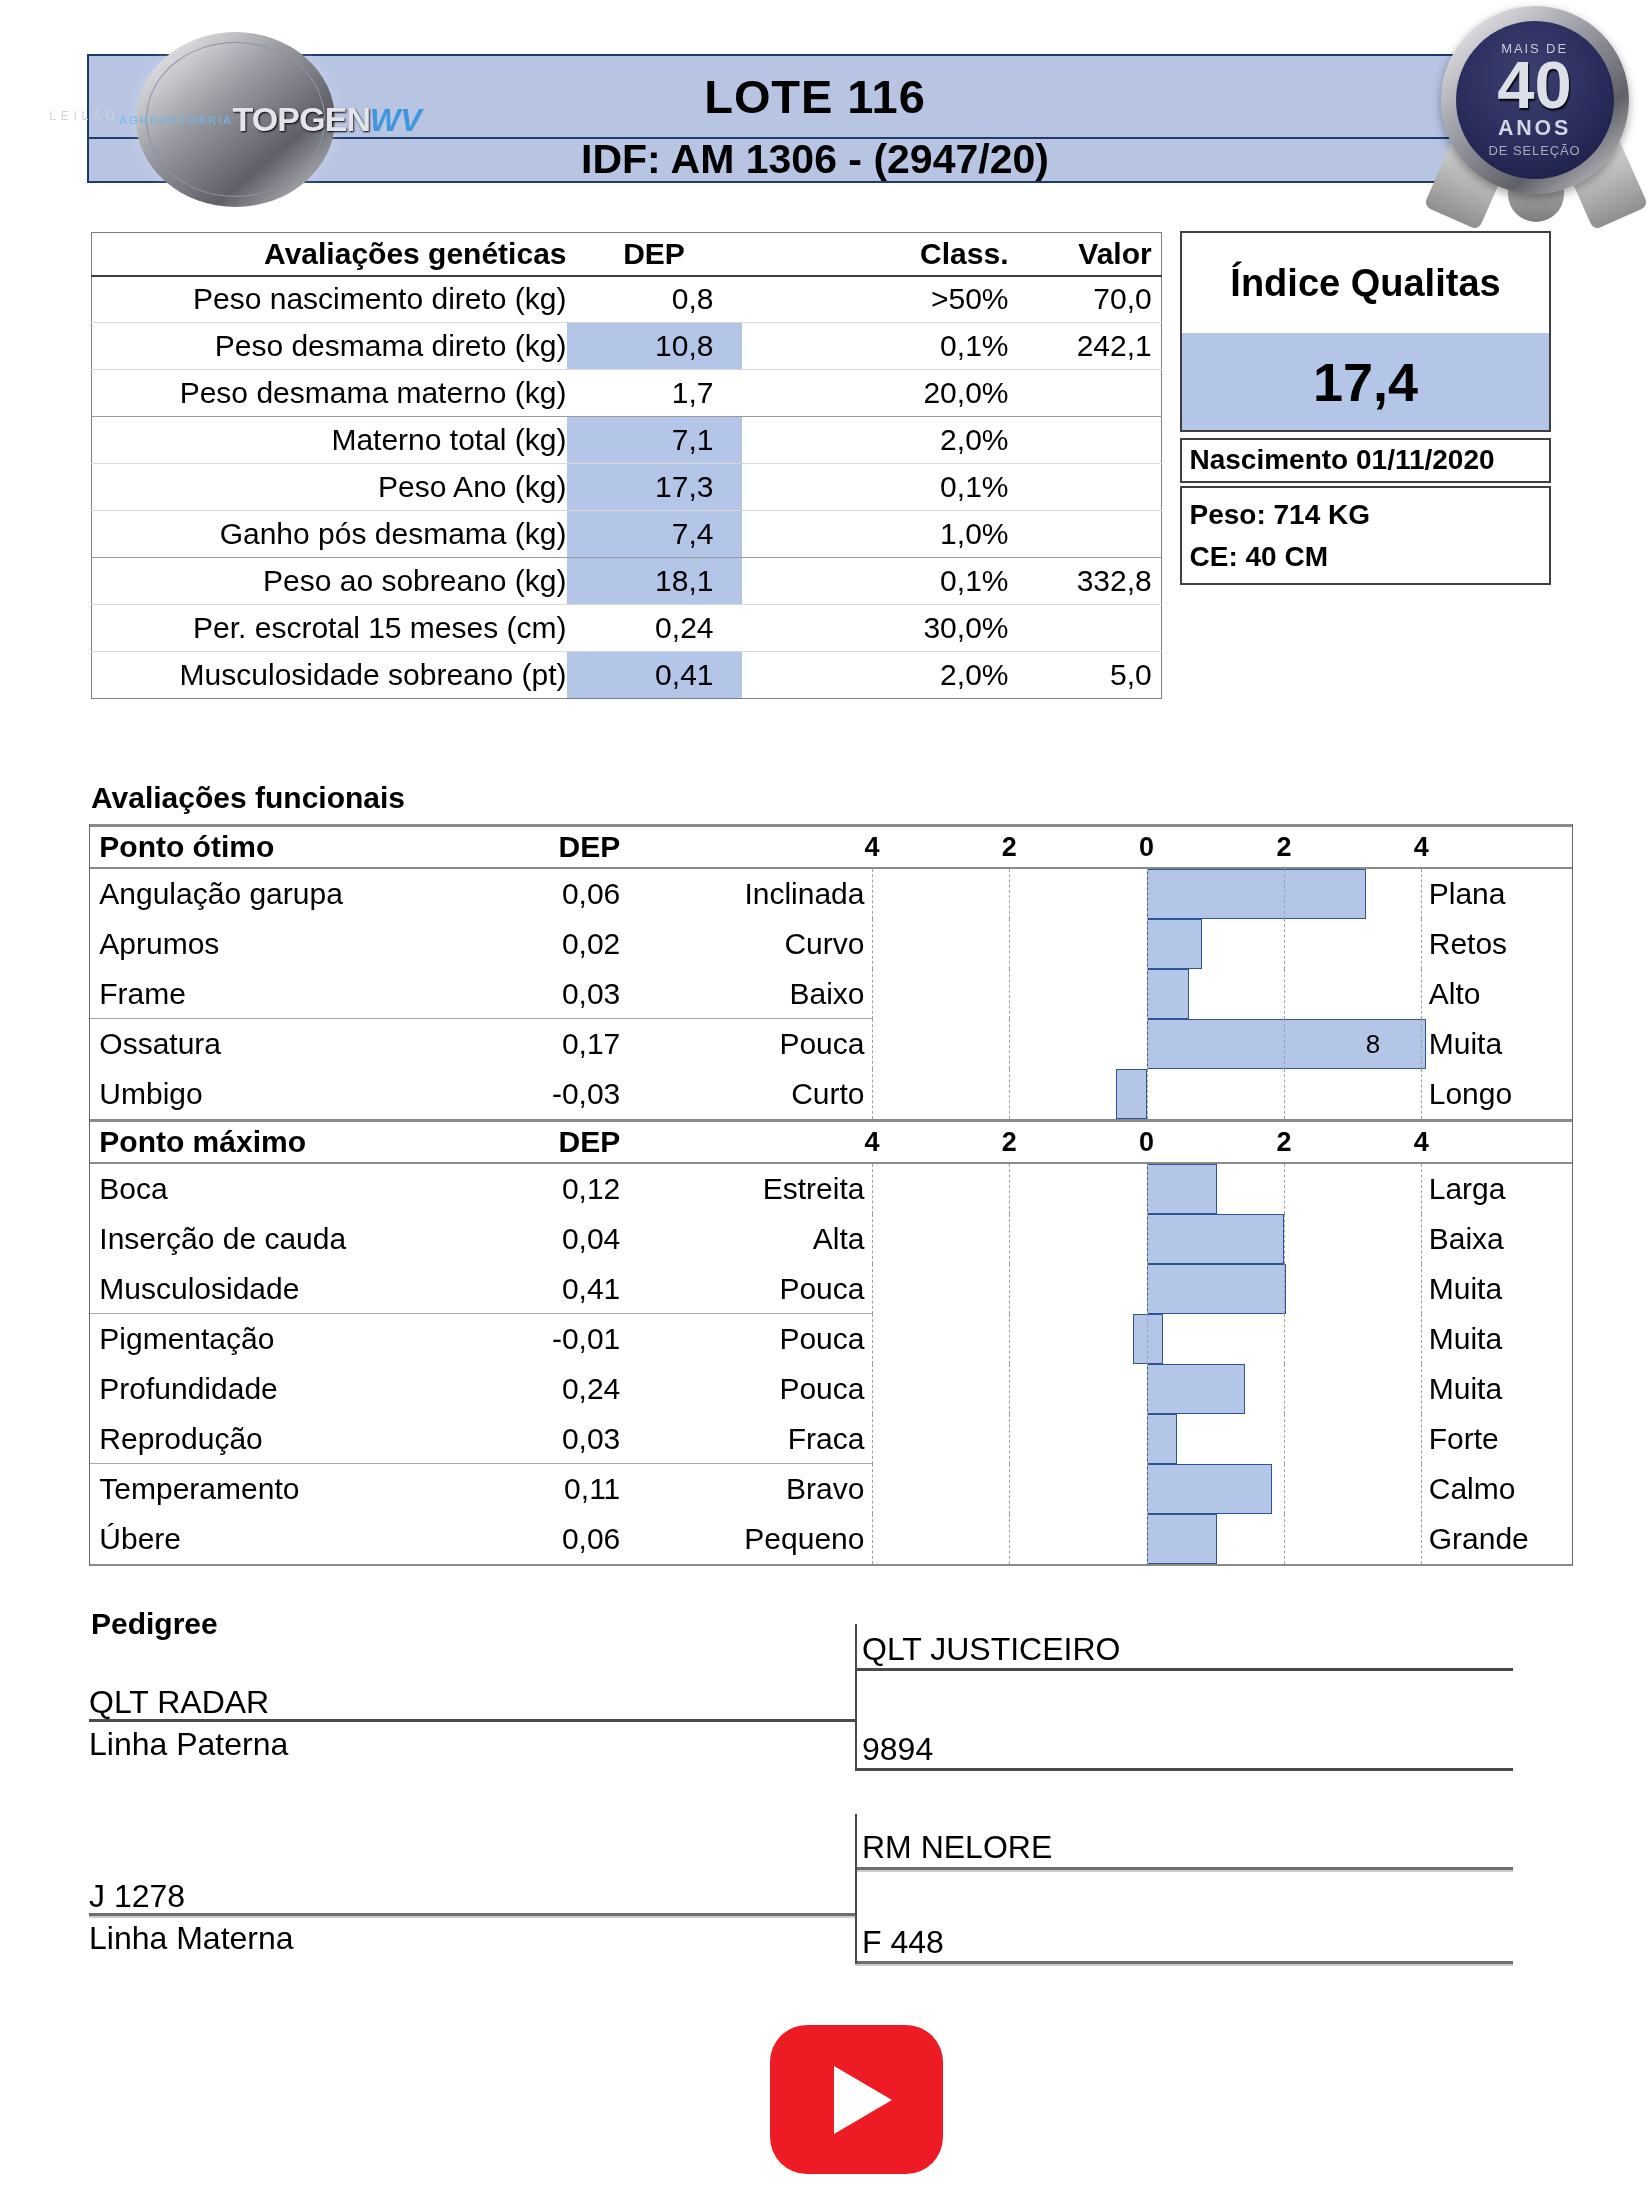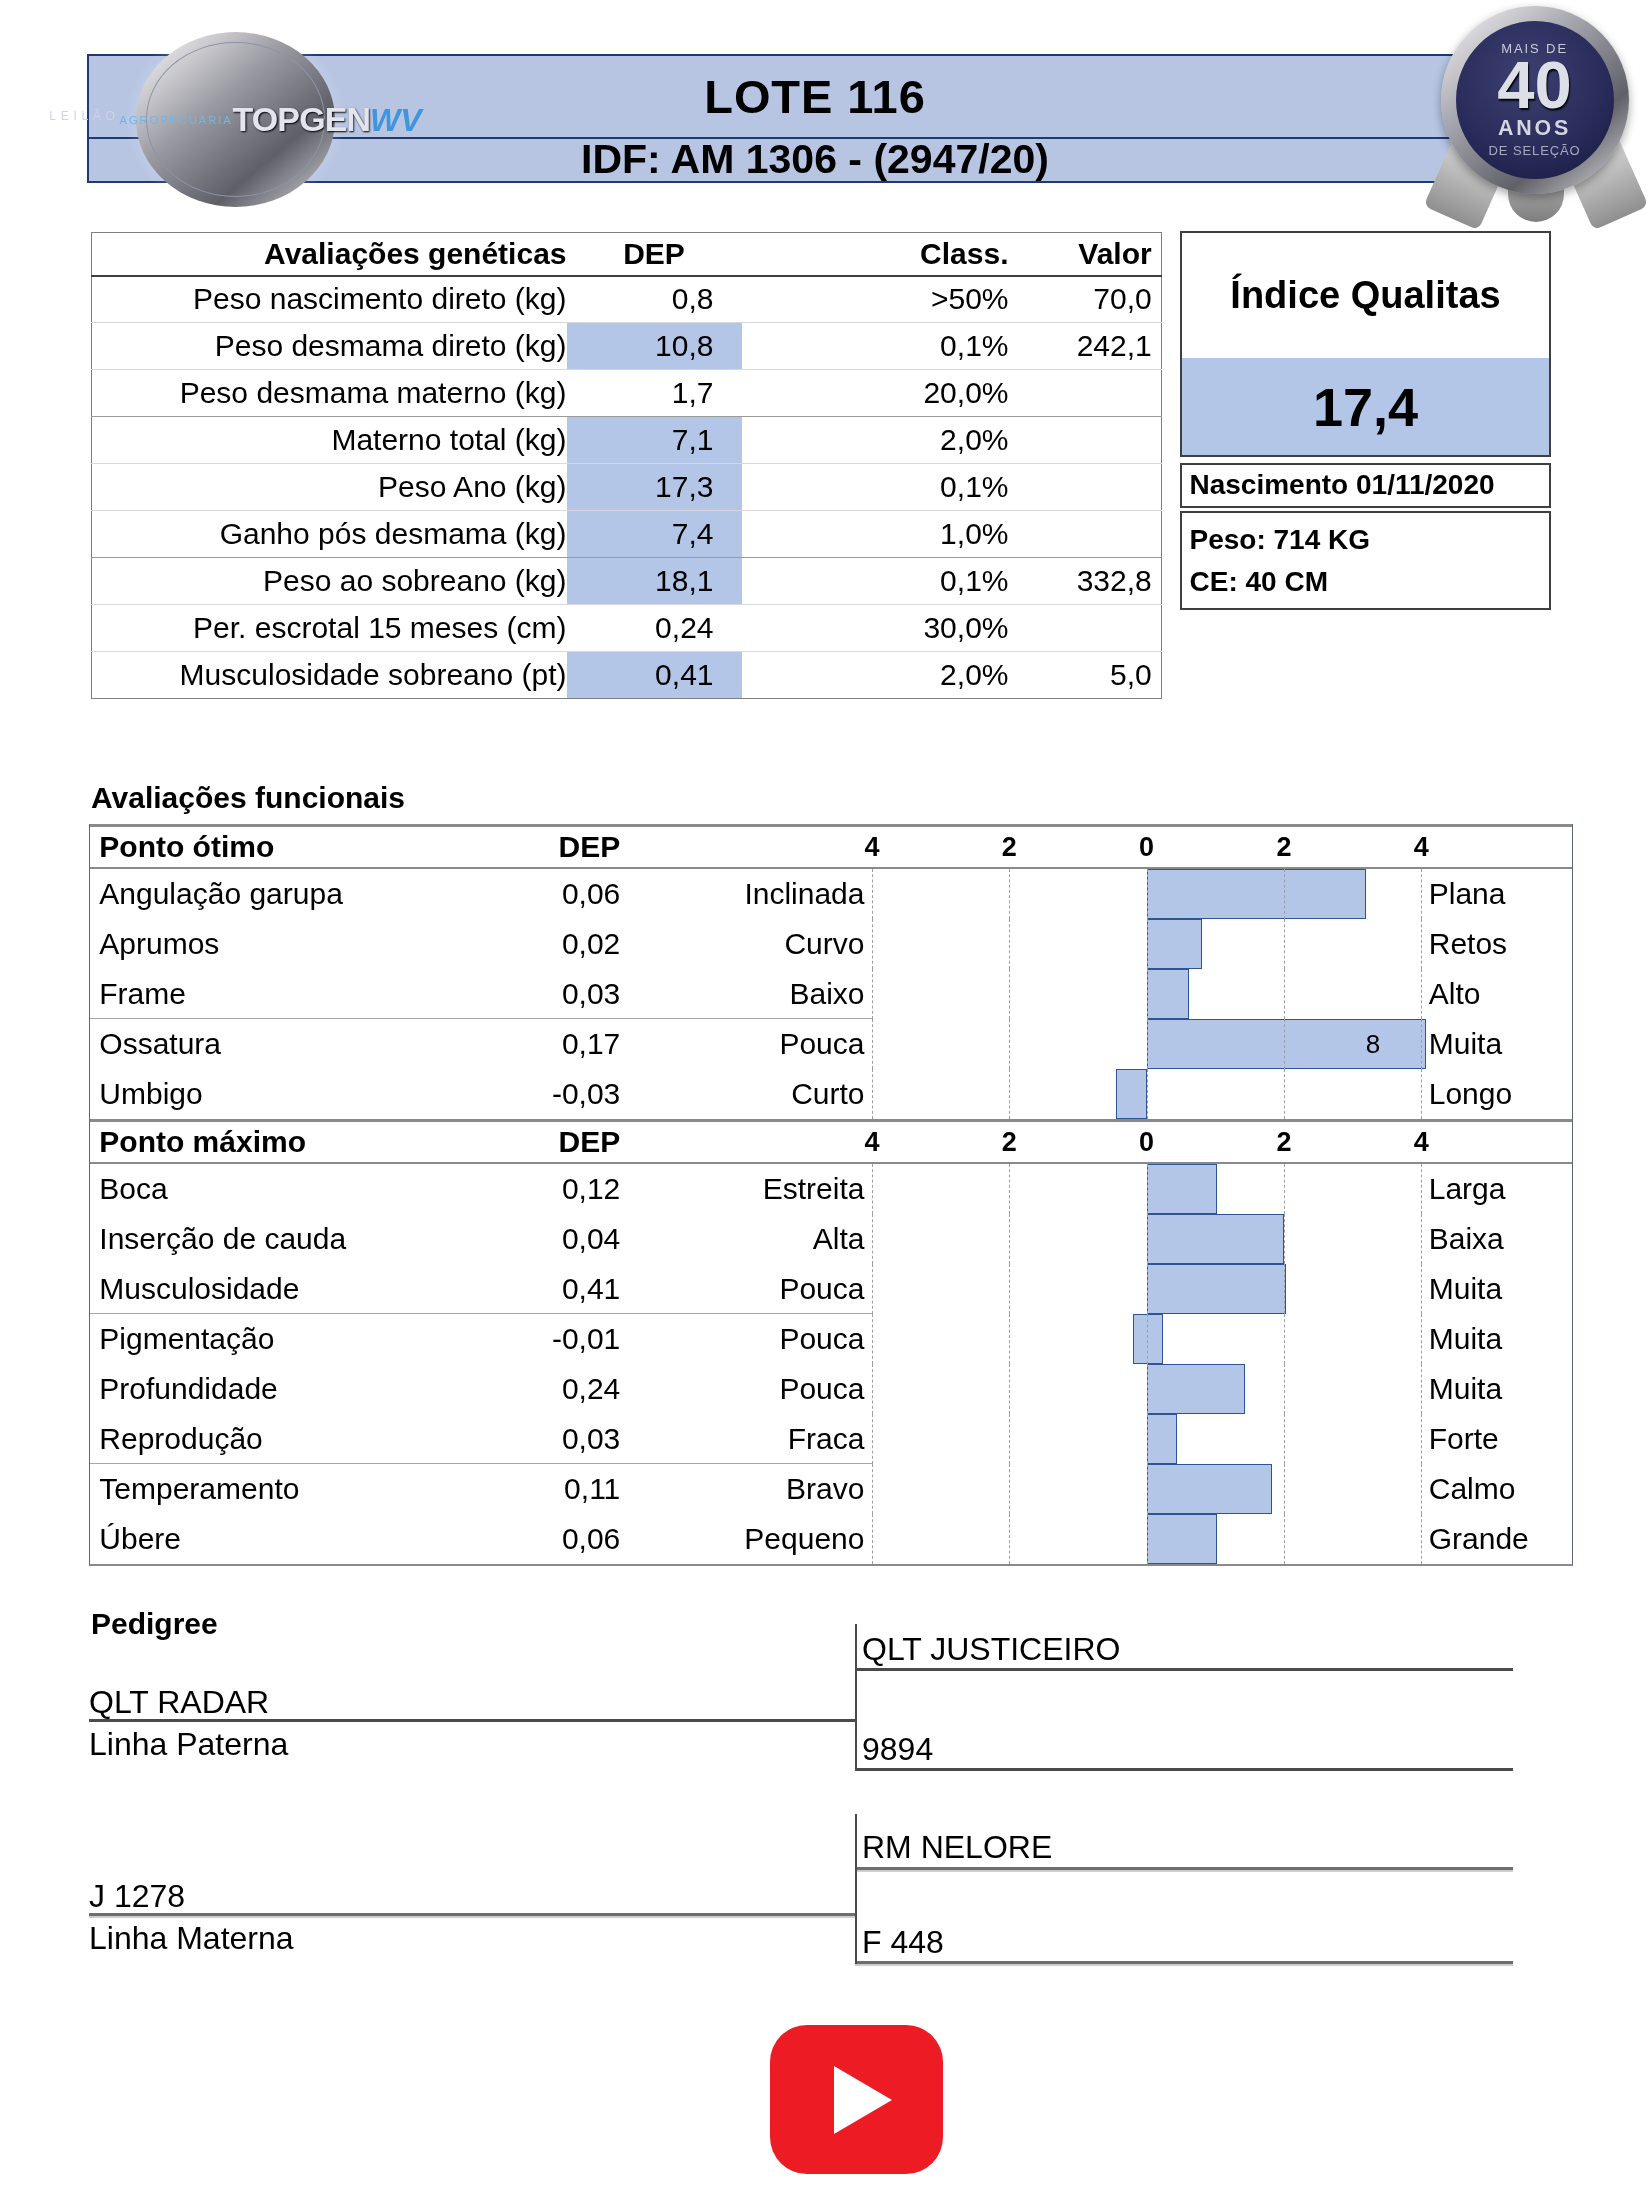--- a/index.html
+++ b/index.html
@@ -59,21 +59,21 @@
   .gtable tr.gsep td { border-bottom:1.9px solid #9a9a9a; }
   .col-name { width:475px; text-align:right;  padding-left:9.3px;  }
   .col-dep  { width:175px; text-align:right; padding-right:28px; }
   .col-cls  { width:280px; text-align:right; padding-right:13px; }
   .col-val  { width:140px; text-align:right; padding-right:9.3px; }
   th.col-dep { text-align:center; padding-right:0; }
   td.hl { background:var(--highlight); }
   
   .qwrap { position:absolute; left:1180px; top:231px; width:371px; }
   .qbox { border:2.8px solid #3f3f3f; background:#fff; }
-  .qtitle { height:125px; display:flex; align-items:center; justify-content:center;
+  .qtitle { height:100px; display:flex; align-items:center; justify-content:center;
     font-size:38px; font-weight:bold; }
   .qvalue { height:97px; display:flex; align-items:center; justify-content:center;
     font-size:54px; font-weight:bold; background:var(--highlight); }
   .qperc { height:97px; display:flex; align-items:center; justify-content:center;
     font-size:38px; font-weight:bold; }
   .qline { margin-top:5.6px; height:45px; display:flex; align-items:center;
     padding-left:7.5px; font-size:28px; font-weight:bold; }
   .qinfo { margin-top:3.7px; height:99px; display:flex; flex-direction:column;
     justify-content:space-evenly; padding-left:7.5px; font-size:28px; font-weight:bold; }
   

